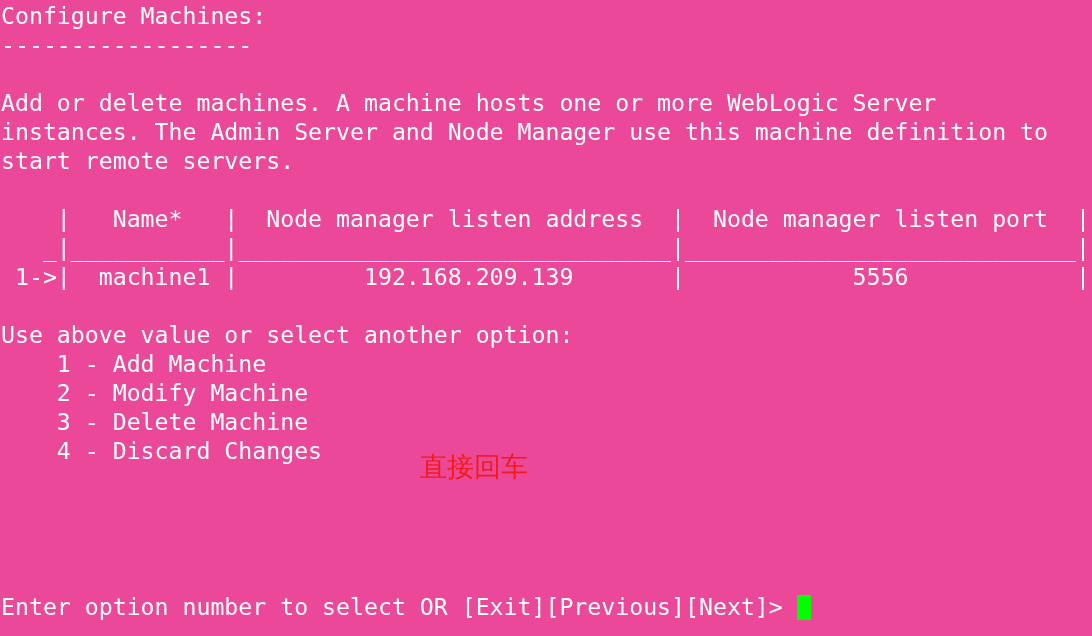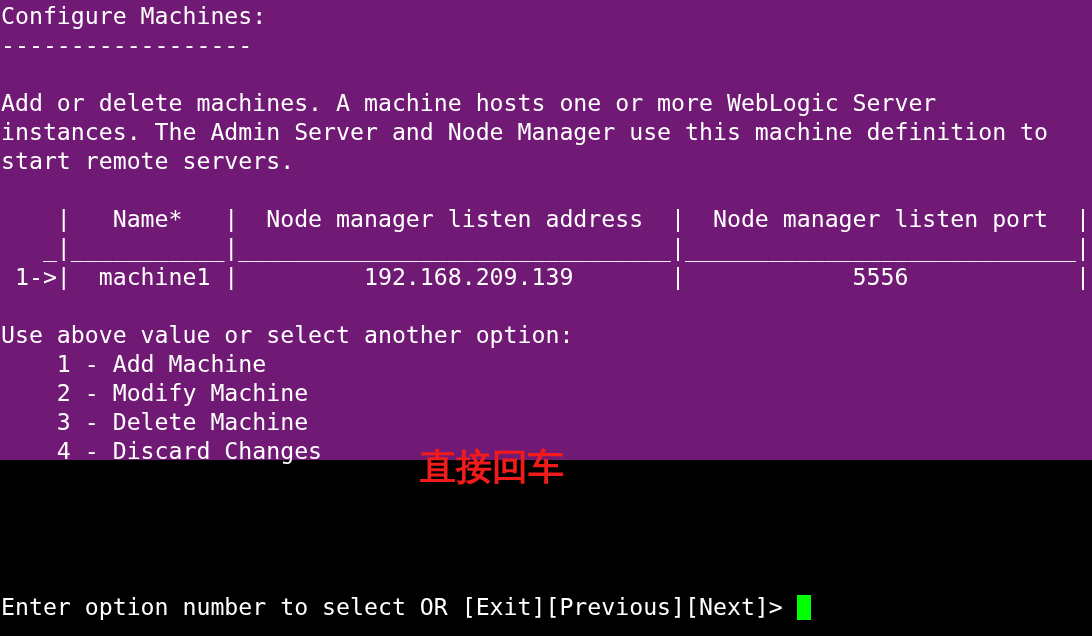--- a/index.html
+++ b/index.html
@@ -14,22 +14,22 @@
     overflow: hidden;
     position: relative;
     font-family: "DejaVu Sans Mono", "Liberation Mono", monospace;
   }
 
   #terminal {
     position: absolute;
     left: 0;
     top: 0;
     width: 1092px;
-    height: 460px;
-    background: #701a75;
+    height: 636px;
+    background: #ec4899;
     color: #ffffff;
     font-family: "DejaVu Sans Mono", "Liberation Mono", monospace;
     font-size: 23.2px;
     line-height: 29px;
     letter-spacing: 0px;
     white-space: pre;
     padding: 1px 0 0 1px;
     box-sizing: border-box;
     -webkit-font-smoothing: none;
   }
@@ -65,25 +65,25 @@
     vertical-align: -5px;
     margin-left: 0px;
   }
 
   .annotation-cn {
     position: absolute;
     left: 420px;
     top: 452px;
     color: #f21b1b;
     font-family: "DejaVu Sans", "Liberation Sans", sans-serif;
-    font-size: 36px;
+    font-size: 27px;
     line-height: 30px;
     white-space: pre;
     letter-spacing: 0px;
-    font-weight: 700;
+    font-weight: 400;
   }
 </style>
 </head>
 <body>
 
 <div id="terminal"><span class="term-line">Configure Machines:</span><span class="term-line">------------------</span><span class="blank"> </span><span class="term-line">Add or delete machines. A machine hosts one or more WebLogic Server</span><span class="term-line">instances. The Admin Server and Node Manager use this machine definition to</span><span class="term-line">start remote servers.</span><span class="blank"> </span><span class="term-line">    |   Name*   |  Node manager listen address  |  Node manager listen port  |</span><span class="term-line">   _|___________|_______________________________|____________________________|</span><span class="term-line"> 1-&gt;|  machine1 |         192.168.209.139       |            5556            |</span><span class="blank"> </span><span class="term-line">Use above value or select another option:</span><span class="term-line">    1 - Add Machine</span><span class="term-line">    2 - Modify Machine</span><span class="term-line">    3 - Delete Machine</span><span class="term-line">    4 - Discard Changes</span></div>
 
 <div class="annotation-cn">直接回车</div>
 
 <div class="prompt-row"><span>Enter option number to select OR [Exit][Previous][Next]&gt; </span><span></span><span class="cursor-block"></span></div>

